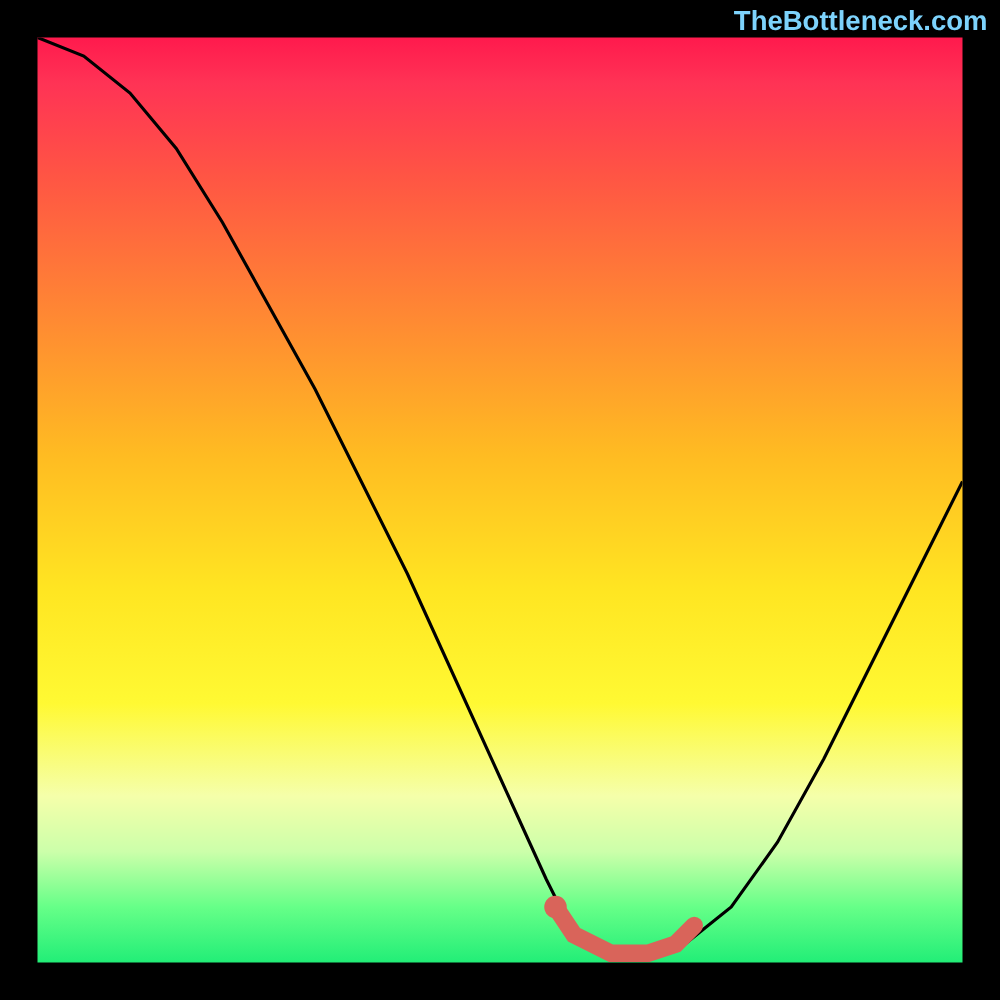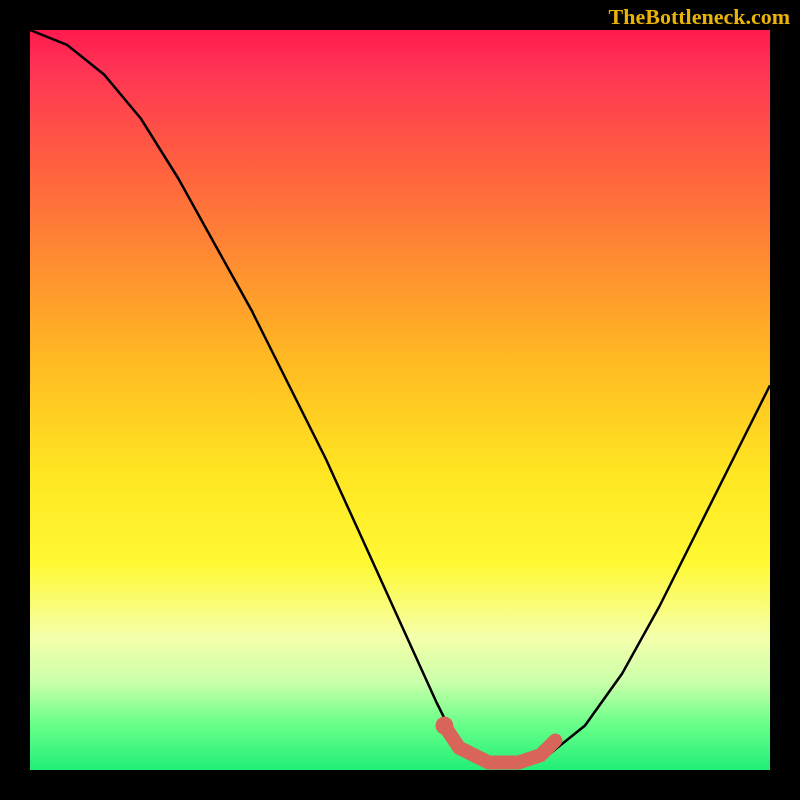--- a/index.html
+++ b/index.html
@@ -8,25 +8,24 @@
     height: 800px;
     background: #000;
     position: relative;
     font-family: Arial, sans-serif;
     overflow: hidden;
   }
   .watermark {
     position: absolute;
     top: 4px;
     right: 10px;
-    color: #eab308;
+    color: #7dd3fc;
     font-size: 22px;
     font-weight: bold;
     z-index: 10;
-    font-family: Liberation Serif, serif;
   }
   .plot-area {
     position: absolute;
     top: 30px;
     left: 30px;
     width: 740px;
     height: 740px;
     background: linear-gradient(to bottom,
       #ff1a4d 0%,
       #ff3355 5%,

